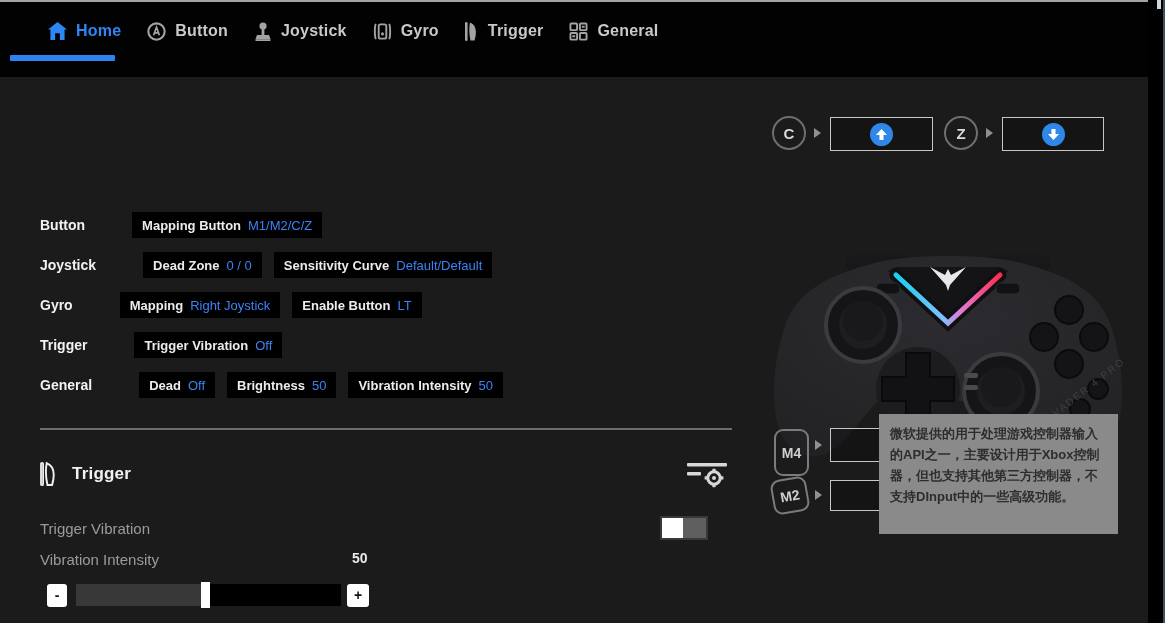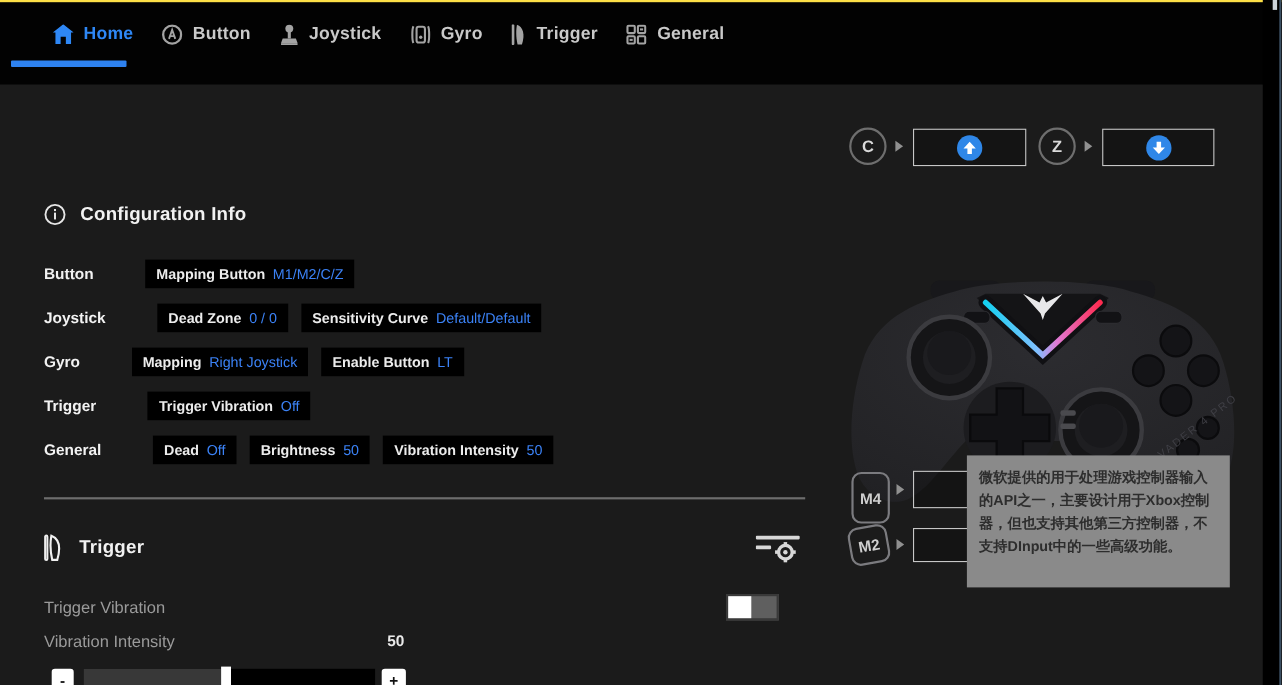--- a/index.html
+++ b/index.html
@@ -4,21 +4,21 @@
 <style>
   * { margin:0; padding:0; box-sizing:border-box; }
   html,body { width:1165px; height:623px; overflow:hidden; }
   body {
     font-family:"Liberation Sans","DejaVu Sans",sans-serif;
     background:#1b1b1b; color:#e8e8e8; position:relative;
   }
   
   .nav {
     position:absolute; left:0; top:0; width:1165px; height:77px;
-    background:#020202; border-top:2px solid #fde047;
+    background:#020202; border-top:2px solid #a3a3a3;
   }
   .nav-tabs { display:flex; align-items:center; height:58px; padding-left:48px; gap:26px; }
   .tab { display:flex; align-items:center; gap:9px; cursor:pointer; }
   .tab .tab-label { font-size:16px; font-weight:bold; color:#c9c9c9; letter-spacing:.2px; }
   .tab svg { display:block; }
   .tab .ticon { color:#a3a3a3; }
   .tab.active .tab-label { color:#2e87f5; }
   .tab.active .ticon { color:#2e87f5; }
   .nav-underline {
     position:absolute; left:10px; top:53px; width:105px; height:6px;
@@ -159,28 +159,20 @@
       </svg>
       <span class="tab-label">General</span>
     </div>
   </div>
   <div class="nav-underline"></div>
 </div>
 
 <div class="main">
 
   <div class="left-col">
-    <div class="section-header">
-      <svg width="20" height="20" viewBox="0 0 20 20" fill="none" stroke="#e6e6e6">
-        <circle cx="10" cy="10" r="8.7" stroke-width="1.7"></circle>
-        <rect x="9.1" y="8.3" width="1.8" height="6.2" fill="#e6e6e6" stroke="none"></rect>
-        <rect x="9.1" y="5" width="1.8" height="1.9" fill="#e6e6e6" stroke="none"></rect>
-      </svg>
-      <span class="section-title">Configuration Info</span>
-    </div>
 
     <div class="config-rows">
       <div class="config-row">
         <span class="row-label">Button</span>
         <div class="badges">
           <span class="badge">
             <span class="b-name">Mapping Button</span>
             <span class="b-value">M1/M2/C/Z</span>
           </span>
         </div>

